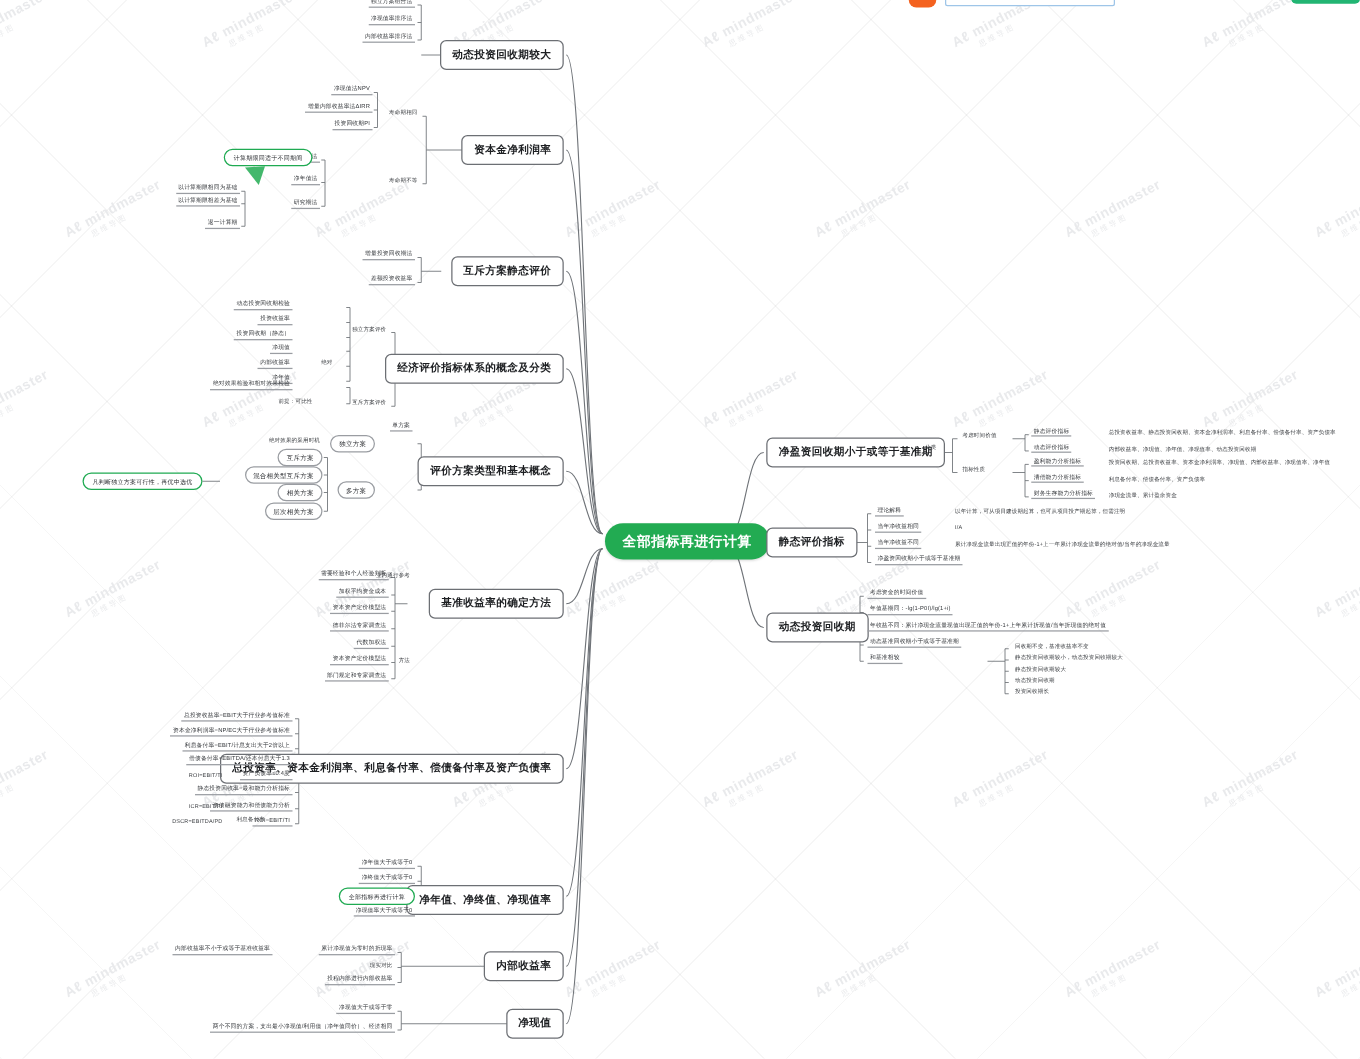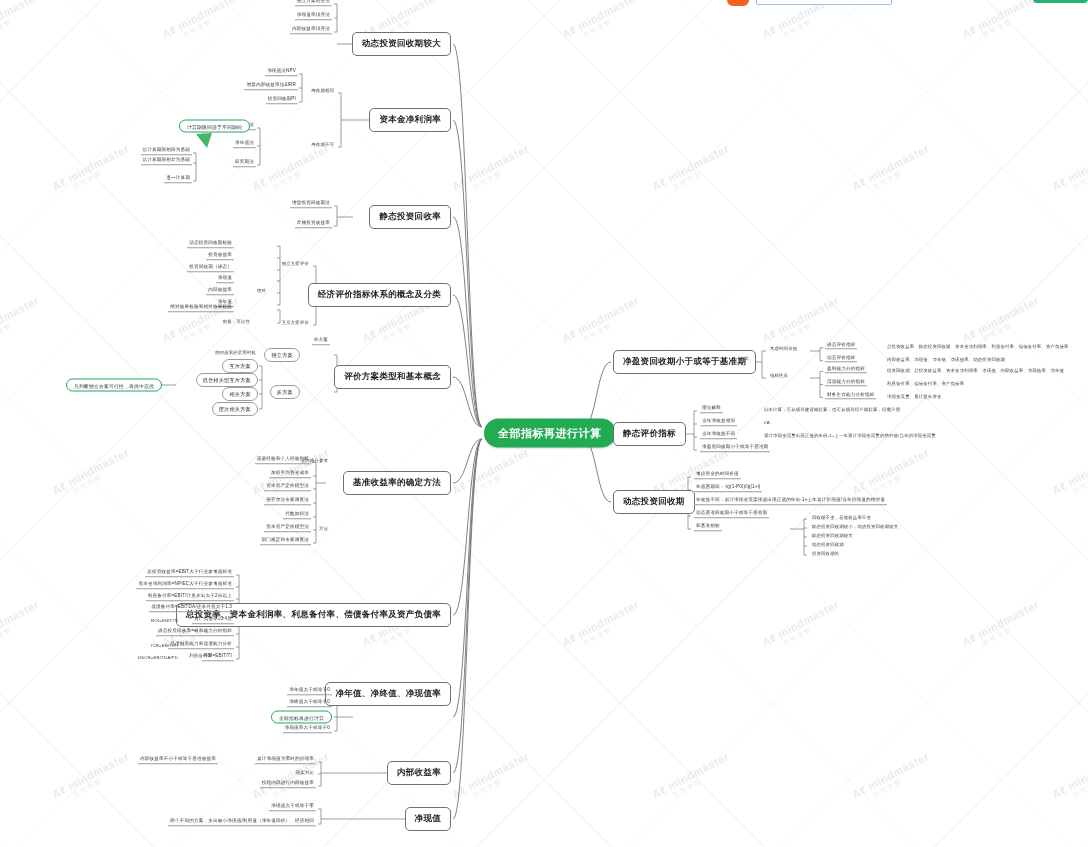--- a/index.html
+++ b/index.html
@@ -263,26 +263,26 @@
     <path d="M321,819 L321,819" stroke="#6f7378" stroke-width="0.7" fill="none"></path>
     <path d="M321,809 L321,824" stroke="#6f7378" stroke-width="0.7" fill="none"></path>
     <path d="M321,809 L318,809" stroke="#6f7378" stroke-width="0.7" fill="none"></path>
     <path d="M321,824 L318,824" stroke="#6f7378" stroke-width="0.7" fill="none"></path>
   </svg>
 
 <div id="nodes">
     <div class="node root ctr" style="left: 484px; top: 433px;">全部指标再进行计算</div>
     <div class="node lvl1 ctr" style="top: 44px; right: 637px;">动态投资回收期较大</div>
     <div class="node lvl1 ctr" style="top: 120px; right: 637px;">资本金净利润率</div>
-    <div class="node lvl1 ctr" style="top: 217px; right: 637px;">静态投资回收率</div>
+    <div class="node lvl1 ctr" style="top: 217px; right: 637px;">互斥方案静态评价</div>
     <div class="node lvl1 ctr" style="top: 295px; right: 637px;">经济评价指标体系的概念及分类</div>
     <div class="node lvl1 ctr" style="top: 377px; right: 637px;">评价方案类型和基本概念</div>
     <div class="node lvl1 ctr" style="top: 483px; right: 637px;">基准收益率的确定方法</div>
     <div class="node lvl1 ctr" style="top: 615px; right: 637px; margin-left: 21px;">总投资率、资本金利润率、利息备付率、偿债备付率及资产负债率</div>
-    <div class="node lvl1 ctr" style="top: 694px; right: 637px;">净年值、净终值、净现值率</div>
+    <div class="node lvl1 ctr" style="top: 720px; right: 637px;">净年值、净终值、净现值率</div>
     <div class="node lvl1 ctr" style="top: 773px; right: 637px;">内部收益率</div>
     <div class="node lvl1 ctr" style="top: 819px; right: 637px;">净现值</div>
     <div class="node lvl1 ctr" style="top: 362px; left: 613px;">净盈资回收期小于或等于基准期</div>
     <div class="node lvl1 ctr" style="top: 434px; left: 613px;">静态评价指标</div>
     <div class="node lvl1 ctr" style="top: 502px; left: 613px;">动态投资回收期</div>
     <div class="node lvl4 ctr" style="top: 358px; left: 738px;">分类</div>
     <div class="node lvl4 ctr" style="top: 348px; left: 768px;">考虑时间价值</div>
     <div class="node lvl3 ctr" style="top: 345.75px; left: 825px;">静态评价指标</div>
     <div class="node lvl4 ctr" style="top: 345.75px; left: 885px;">总投资收益率、静态投资回收期、资本金净利润率、利息备付率、偿债备付率、资产负债率</div>
     <div class="node lvl3 ctr" style="top: 358.75px; left: 825px;">动态评价指标</div>

